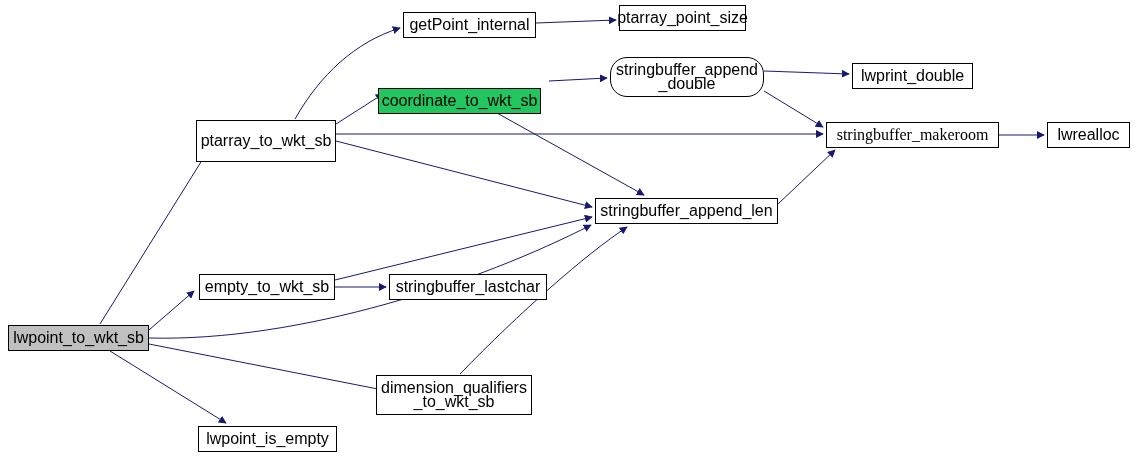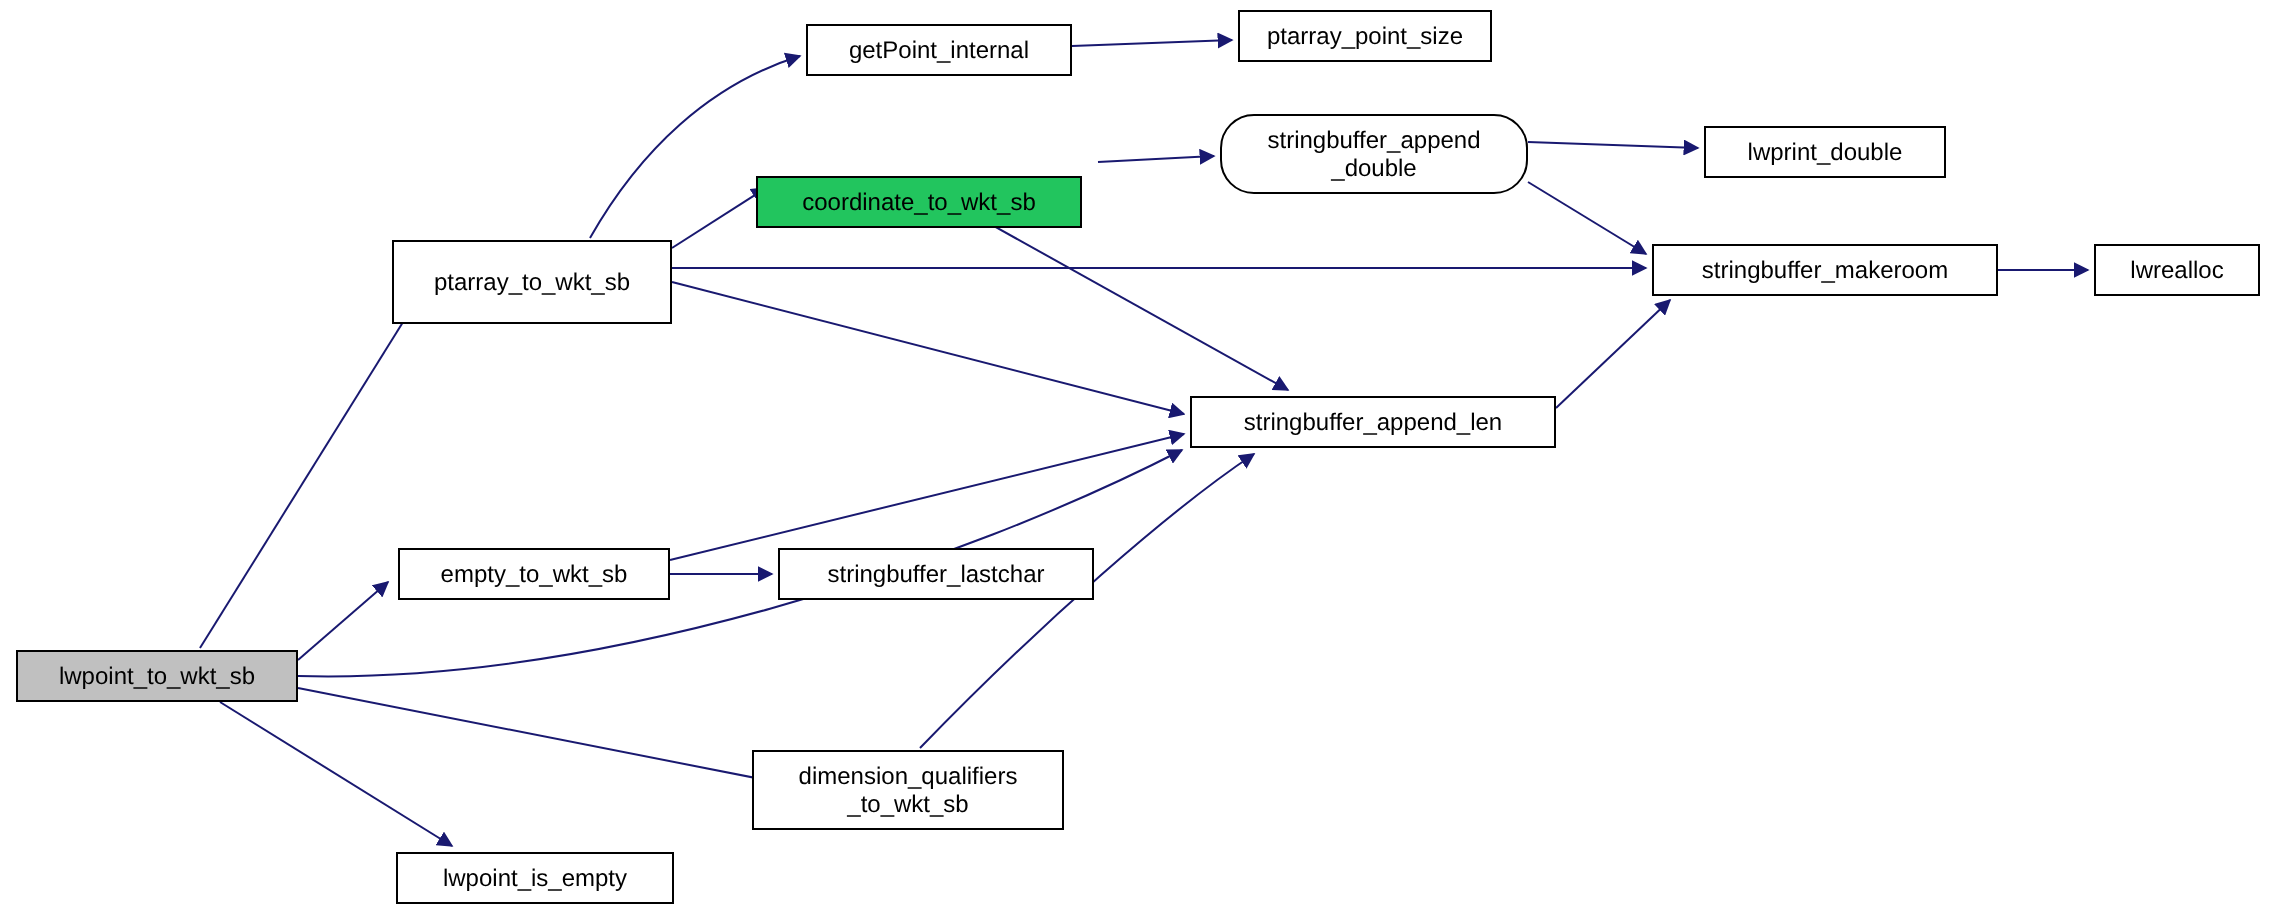--- a/index.html
+++ b/index.html
@@ -25,21 +25,21 @@
     fill: none;
     stroke: #191970;
     stroke-width: 1;
   }
   .node {
     position: absolute;
     box-sizing: border-box;
     border: 1px solid #000000;
     background: #ffffff;
     color: #000000;
-    font-size: 12px;
+    font-size: 16px;
     line-height: 14px;
     display: flex;
     flex-direction: column;
     align-items: center;
     justify-content: center;
     text-align: center;
     white-space: nowrap;
     cursor: pointer;
   }
   .node.highlight {
@@ -95,21 +95,21 @@
       <div class="node" style="left: 378px; top: 72px; width: 163px; height: 26px; border-color: rgb(0, 0, 0); background: #22c55e; margin-top: 16px;">
         <div class="node-line">coordinate_to_wkt_sb</div>
       </div>
       <div class="node" style="left: 610px; top: 57px; width: 154px; height: 40px; border-color: rgb(0, 0, 0); background: rgb(255, 255, 255); border-radius: 17px;">
         <div class="node-line">stringbuffer_append</div>
         <div class="node-line">_double</div>
       </div>
       <div class="node" style="left: 852px; top: 63px; width: 121px; height: 26px; border-color: rgb(0, 0, 0); background: rgb(255, 255, 255);">
         <div class="node-line">lwprint_double</div>
       </div>
-      <div class="node" style="left: 826px; top: 122px; width: 173px; height: 26px; border-color: rgb(0, 0, 0); background: rgb(255, 255, 255);">
+      <div class="node" style="left: 826px; top: 122px; width: 173px; height: 26px; border-color: rgb(0, 0, 0); background: rgb(255, 255, 255); font-family: Liberation Serif, serif;">
         <div class="node-line">stringbuffer_makeroom</div>
       </div>
       <div class="node" style="left: 1047px; top: 122px; width: 83px; height: 26px; border-color: rgb(0, 0, 0); background: rgb(255, 255, 255);">
         <div class="node-line">lwrealloc</div>
       </div>
       <div class="node" style="left: 595px; top: 198px; width: 183px; height: 26px; border-color: rgb(0, 0, 0); background: rgb(255, 255, 255);">
         <div class="node-line">stringbuffer_append_len</div>
       </div>
       <div class="node" style="left: 199px; top: 274px; width: 136px; height: 26px; border-color: rgb(0, 0, 0); background: rgb(255, 255, 255); text-align: center;">
         <div class="node-line">empty_to_wkt_sb</div>

